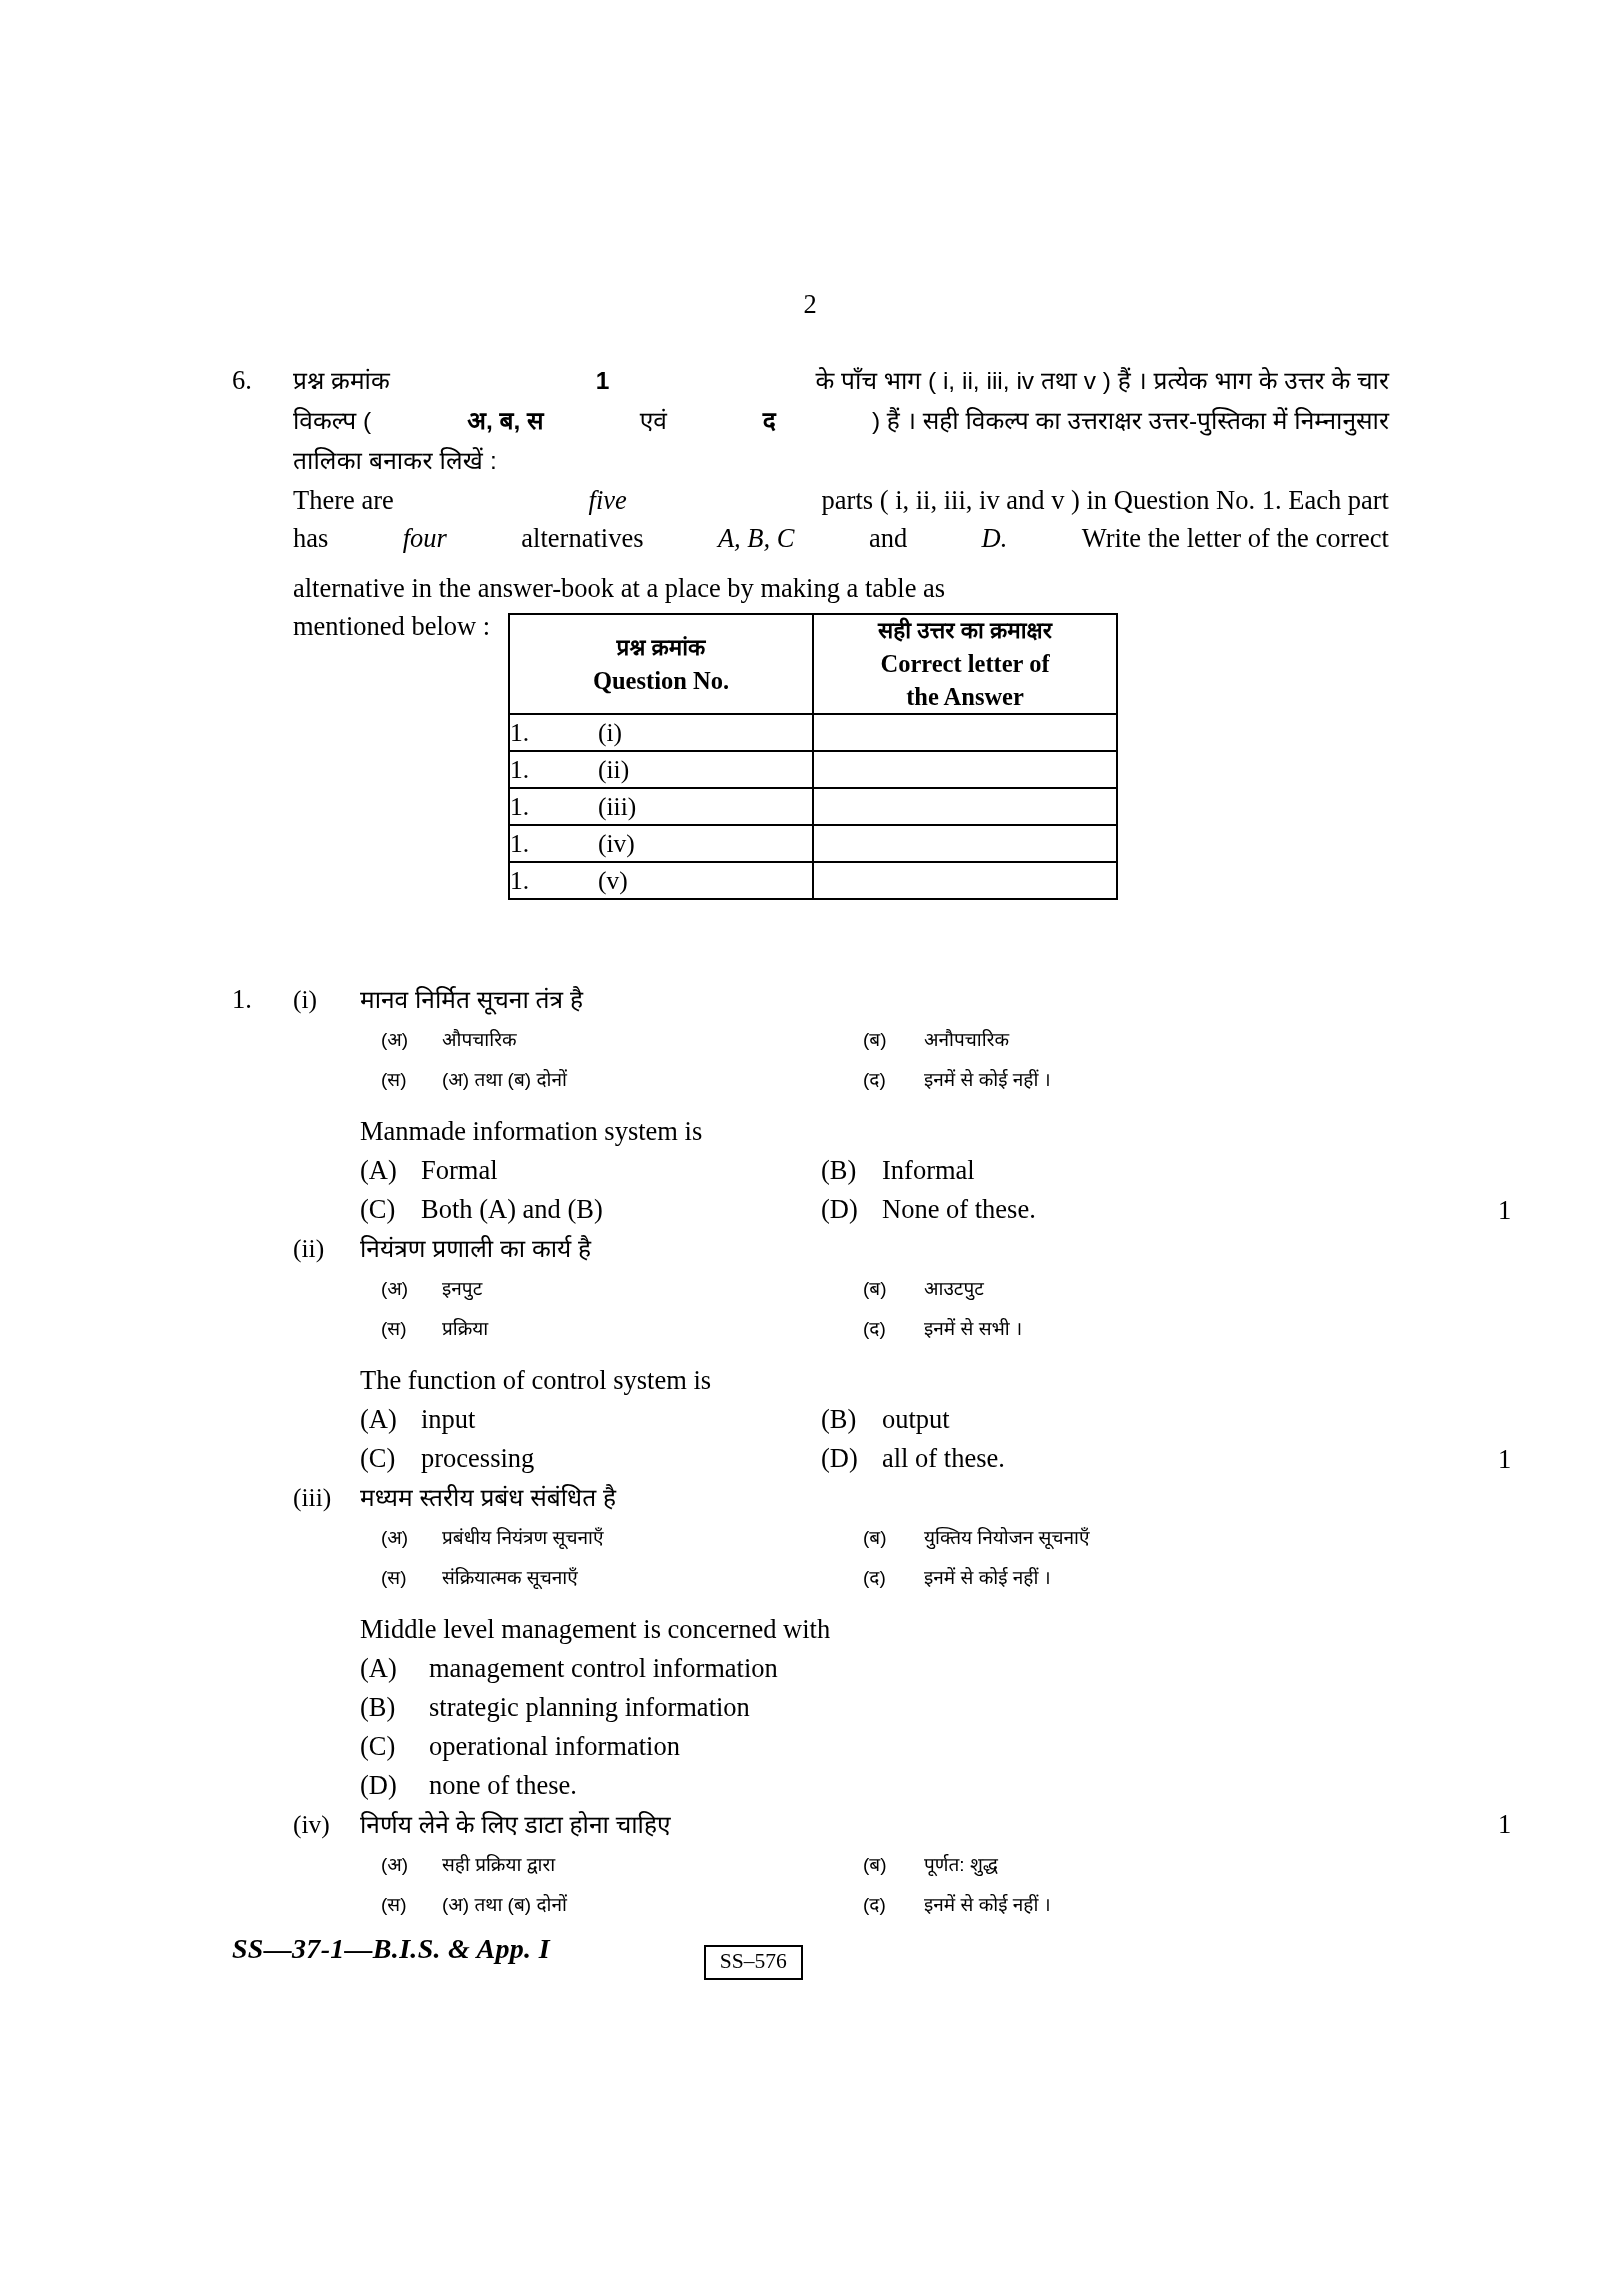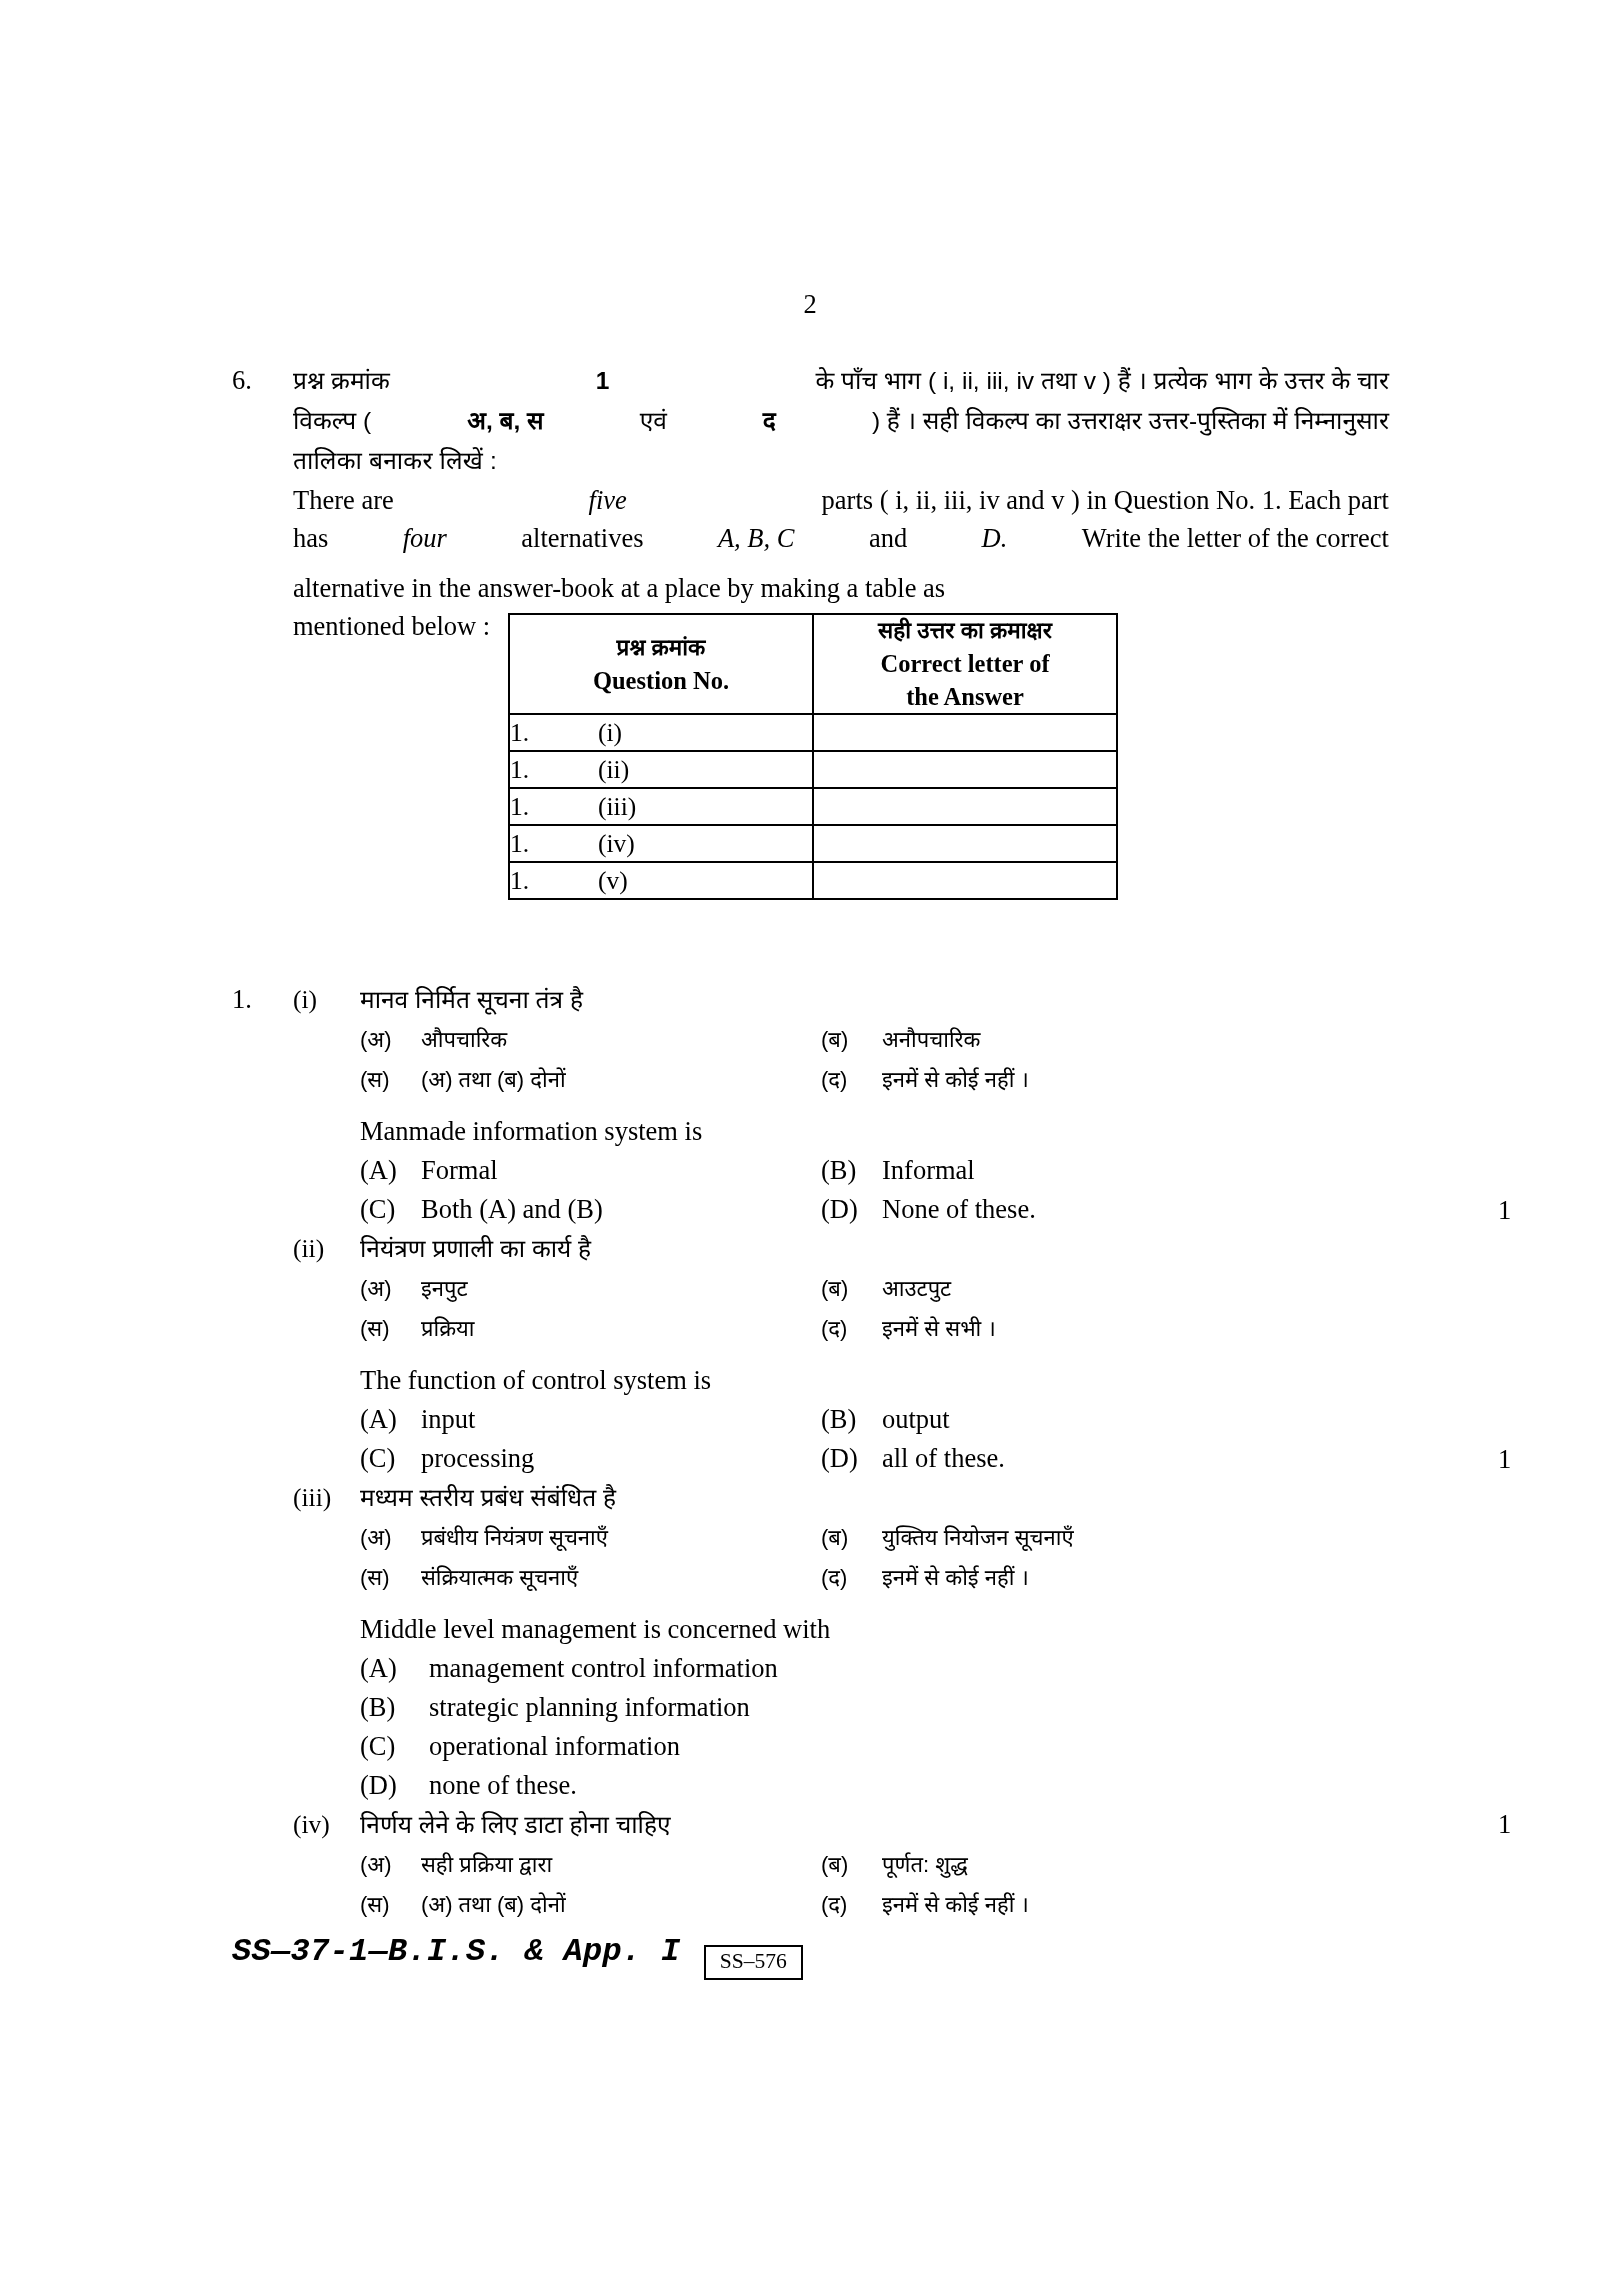--- a/index.html
+++ b/index.html
@@ -157,21 +157,22 @@
     margin-top: 12px;
   }
   .opt-2col {
     display: flex;
     line-height: 40px;
   }
   .opt-2col .c1 { width: 461px; flex: 0 0 461px; }
   .opt-2col .c2 { flex: 1 1 auto; }
   .opt-hi {
     font-family: "Liberation Sans", "DejaVu Sans", sans-serif;
-    font-size: 22px;
+    font-size: 19px;
+    margin-left: 21px;
   }
   .opt-en { font-size: 26.5px; line-height: 39px; }
   .lbl-hi {
     font-family: "Liberation Sans", "DejaVu Sans", sans-serif;
     display: inline-block;
     min-width: 61px;
   }
   .lbl-en {
     display: inline-block;
     min-width: 61px;
@@ -190,25 +191,24 @@
   .footer {
     position: absolute;
     left: 232px;
     top: 1933px;
     width: 1157px;
     height: 39px;
   }
   .foot-code {
     position: absolute;
     left: 0; top: 0;
-    font-size: 32px;
+    font-size: 28px;
     font-style: italic;
     font-weight: bold;
     letter-spacing: 0.3px;
-    font-family: Liberation Mono, monospace;
   }
   .foot-box {
     position: absolute;
     left: 472px;
     top: 12px;
     border: 2px solid #000;
     padding: 2px 13.7px 3.9px 13.7px;
     font-size: 21.6px;
     line-height: 25.5px;
   }

